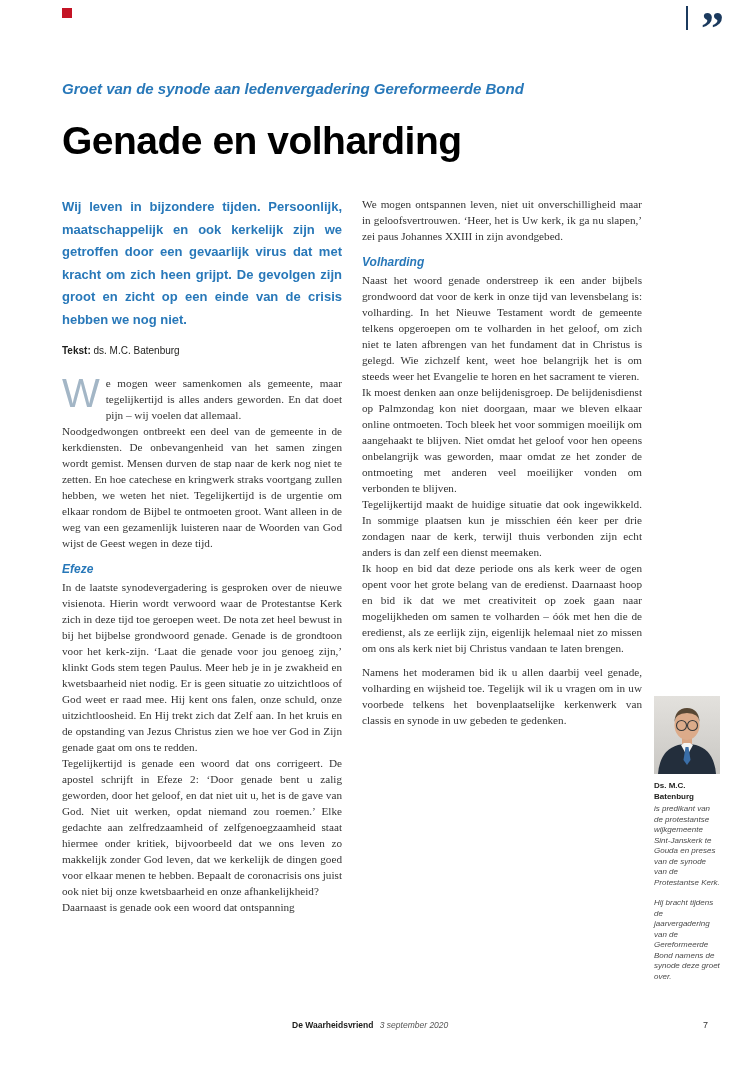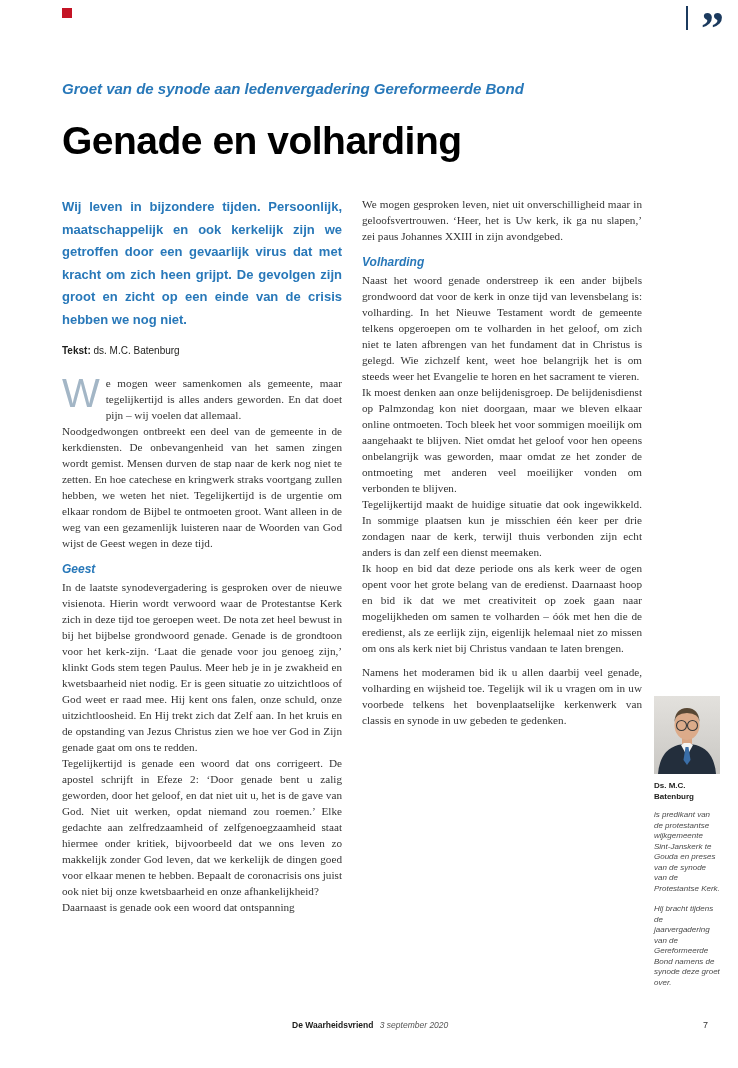--- a/index.html
+++ b/index.html
@@ -33,21 +33,21 @@
   .bodytext .subhead{margin:11px 0 3px 0;font:italic 700 12px/14px "Liberation Sans",sans-serif;
                      color:var(--accent,#2878b9);}
   .col-left .bodytext{margin-top:18px;}
   .dropcap{float:left;font:400 40px/33px "Liberation Sans",sans-serif;color:var(--dropcap,#a3b6c6);
            margin:2px 6px 0 0;}
   .endmark{color:var(--navy,#1b3a5e);font-size:10px;}
 
   
   .photo{margin-top:500px;width:66px;height:78px;display:block;}
   .cap-name{margin-top:7px;font:700 8px/10.5px "Liberation Sans",sans-serif;color:#1d1d1b;}
-  .cap-bio{margin-top:8px;font:italic 400 8px/10.5px "Liberation Sans",sans-serif;color:#4a4a4a;}
+  .cap-bio{margin-top:2px;font:italic 400 8px/10.5px "Liberation Sans",sans-serif;color:#4a4a4a;}
   .cap-note{margin-top:10px;font:italic 400 8px/10.5px "Liberation Sans",sans-serif;color:#4a4a4a;}
 
   
   .footer-left{position:absolute;left:292px;top:1020px;font-size:8.5px;line-height:11px;}
   .footer-mag{font:700 8.5px "Liberation Sans",sans-serif;color:#1d1d1b;}
   .footer-date{font:italic 400 8.5px "Liberation Sans",sans-serif;color:#555;margin-left:4px;}
   .footer-page{position:absolute;right:30px;top:1020px;font:400 9px "Liberation Sans",sans-serif;color:#333;}
 </style>
 </head>
 <body>
@@ -67,30 +67,30 @@
 
     <div class="col-left">
       <p class="intro">Wij leven in bijzondere tijden. Persoonlijk, maatschappelijk en ook kerkelijk zijn we getroffen door een gevaarlijk virus dat met kracht om zich heen grijpt. De gevolgen zijn groot en zicht op een einde van de crisis hebben we nog niet.</p>
       <p class="byline">
         <span class="byline-label">Tekst:</span>
         <span class="byline-name">ds. M.C. Batenburg</span>
       </p>
       <div class="bodytext">
         <p><span class="dropcap">W</span><span>e mogen weer samenkomen als gemeente, maar tegelijkertijd is alles anders geworden. En dat doet pijn – wij voelen dat allemaal.</span></p>
         <p>Noodgedwongen ontbreekt een deel van de gemeente in de kerkdiensten. De onbevangenheid van het samen zingen wordt gemist. Mensen durven de stap naar de kerk nog niet te zetten. En hoe catechese en kringwerk straks voortgang zullen hebben, we weten het niet. Tegelijkertijd is de urgentie om elkaar rondom de Bijbel te ontmoeten groot. Want alleen in de weg van een gezamenlijk luisteren naar de Woorden van God wijst de Geest wegen in deze tijd.</p>
-        <h3 class="subhead">Geest</h3>
+        <h3 class="subhead">Efeze</h3>
         <p>In de laatste synodevergadering is gesproken over de nieuwe visienota. Hierin wordt verwoord waar de Protestantse Kerk zich in deze tijd toe geroepen weet. De nota zet heel bewust in bij het bijbelse grondwoord genade. Genade is de grondtoon voor het kerk-zijn. ‘Laat die genade voor jou genoeg zijn,’ klinkt Gods stem tegen Paulus. Meer heb je in je zwakheid en kwetsbaarheid niet nodig. Er is geen situatie zo uitzichtloos of God weet er raad mee. Hij kent ons falen, onze schuld, onze uitzichtloosheid. En Hij trekt zich dat Zelf aan. In het kruis en de opstanding van Jezus Christus zien we hoe ver God in Zijn genade gaat om ons te redden.</p>
         <p>Tegelijkertijd is genade een woord dat ons corrigeert. De apostel schrijft in Efeze 2: ‘Door genade bent u zalig geworden, door het geloof, en dat niet uit u, het is de gave van God. Niet uit werken, opdat niemand zou roemen.’ Elke gedachte aan zelfredzaamheid of zelfgenoegzaamheid staat hiermee onder kritiek, bijvoorbeeld dat we ons leven zo makkelijk zonder God leven, dat we kerkelijk de dingen goed voor elkaar menen te hebben. Bepaalt de coronacrisis ons juist ook niet bij onze kwetsbaarheid en onze afhankelijkheid?</p>
         <p>Daarnaast is genade ook een woord dat ontspanning</p>
       </div>
     </div>
 
     <div class="col-right">
       <div class="bodytext">
-        <p>We mogen gesproken leven, niet uit onverschilligheid maar in geloofsvertrouwen. ‘Heer, het is Uw kerk, ik ga nu slapen,’ zei paus Johannes XXIII in zijn avondgebed.</p>
+        <p>We mogen ontspannen leven, niet uit onverschilligheid maar in geloofsvertrouwen. ‘Heer, het is Uw kerk, ik ga nu slapen,’ zei paus Johannes XXIII in zijn avondgebed.</p>
         <h3 class="subhead">Volharding</h3>
         <p>Naast het woord genade onderstreep ik een ander bijbels grondwoord dat voor de kerk in onze tijd van levensbelang is: volharding. In het Nieuwe Testament wordt de gemeente telkens opgeroepen om te volharden in het geloof, om zich niet te laten afbrengen van het fundament dat in Christus is gelegd. Wie zichzelf kent, weet hoe belangrijk het is om steeds weer het Evangelie te horen en het sacrament te vieren.</p>
         <p>Ik moest denken aan onze belijdenisgroep. De belijdenisdienst op Palmzondag kon niet doorgaan, maar we bleven elkaar online ontmoeten. Toch bleek het voor sommigen moeilijk om aangehaakt te blijven. Niet omdat het geloof voor hen opeens onbelangrijk was geworden, maar omdat ze het zonder de ontmoeting met anderen veel moeilijker vonden om verbonden te blijven.</p>
         <p>Tegelijkertijd maakt de huidige situatie dat ook ingewikkeld. In sommige plaatsen kun je misschien één keer per drie zondagen naar de kerk, terwijl thuis verbonden zijn echt anders is dan zelf een dienst meemaken.</p>
         <p>Ik hoop en bid dat deze periode ons als kerk weer de ogen opent voor het grote belang van de eredienst. Daarnaast hoop en bid ik dat we met creativiteit op zoek gaan naar mogelijkheden om samen te volharden – óók met hen die de eredienst, als ze eerlijk zijn, eigenlijk helemaal niet zo missen om ons als kerk niet bij Christus vandaan te laten brengen.</p>
         <p class="spaced">Namens het moderamen bid ik u allen daarbij veel genade, volharding en wijsheid toe. Tegelijk wil ik u vragen om in uw voorbede telkens het bovenplaatselijke kerkenwerk van classis en synode in uw gebeden te gedenken.</p>
       </div>
     </div>
 
     <div class="col-side">

